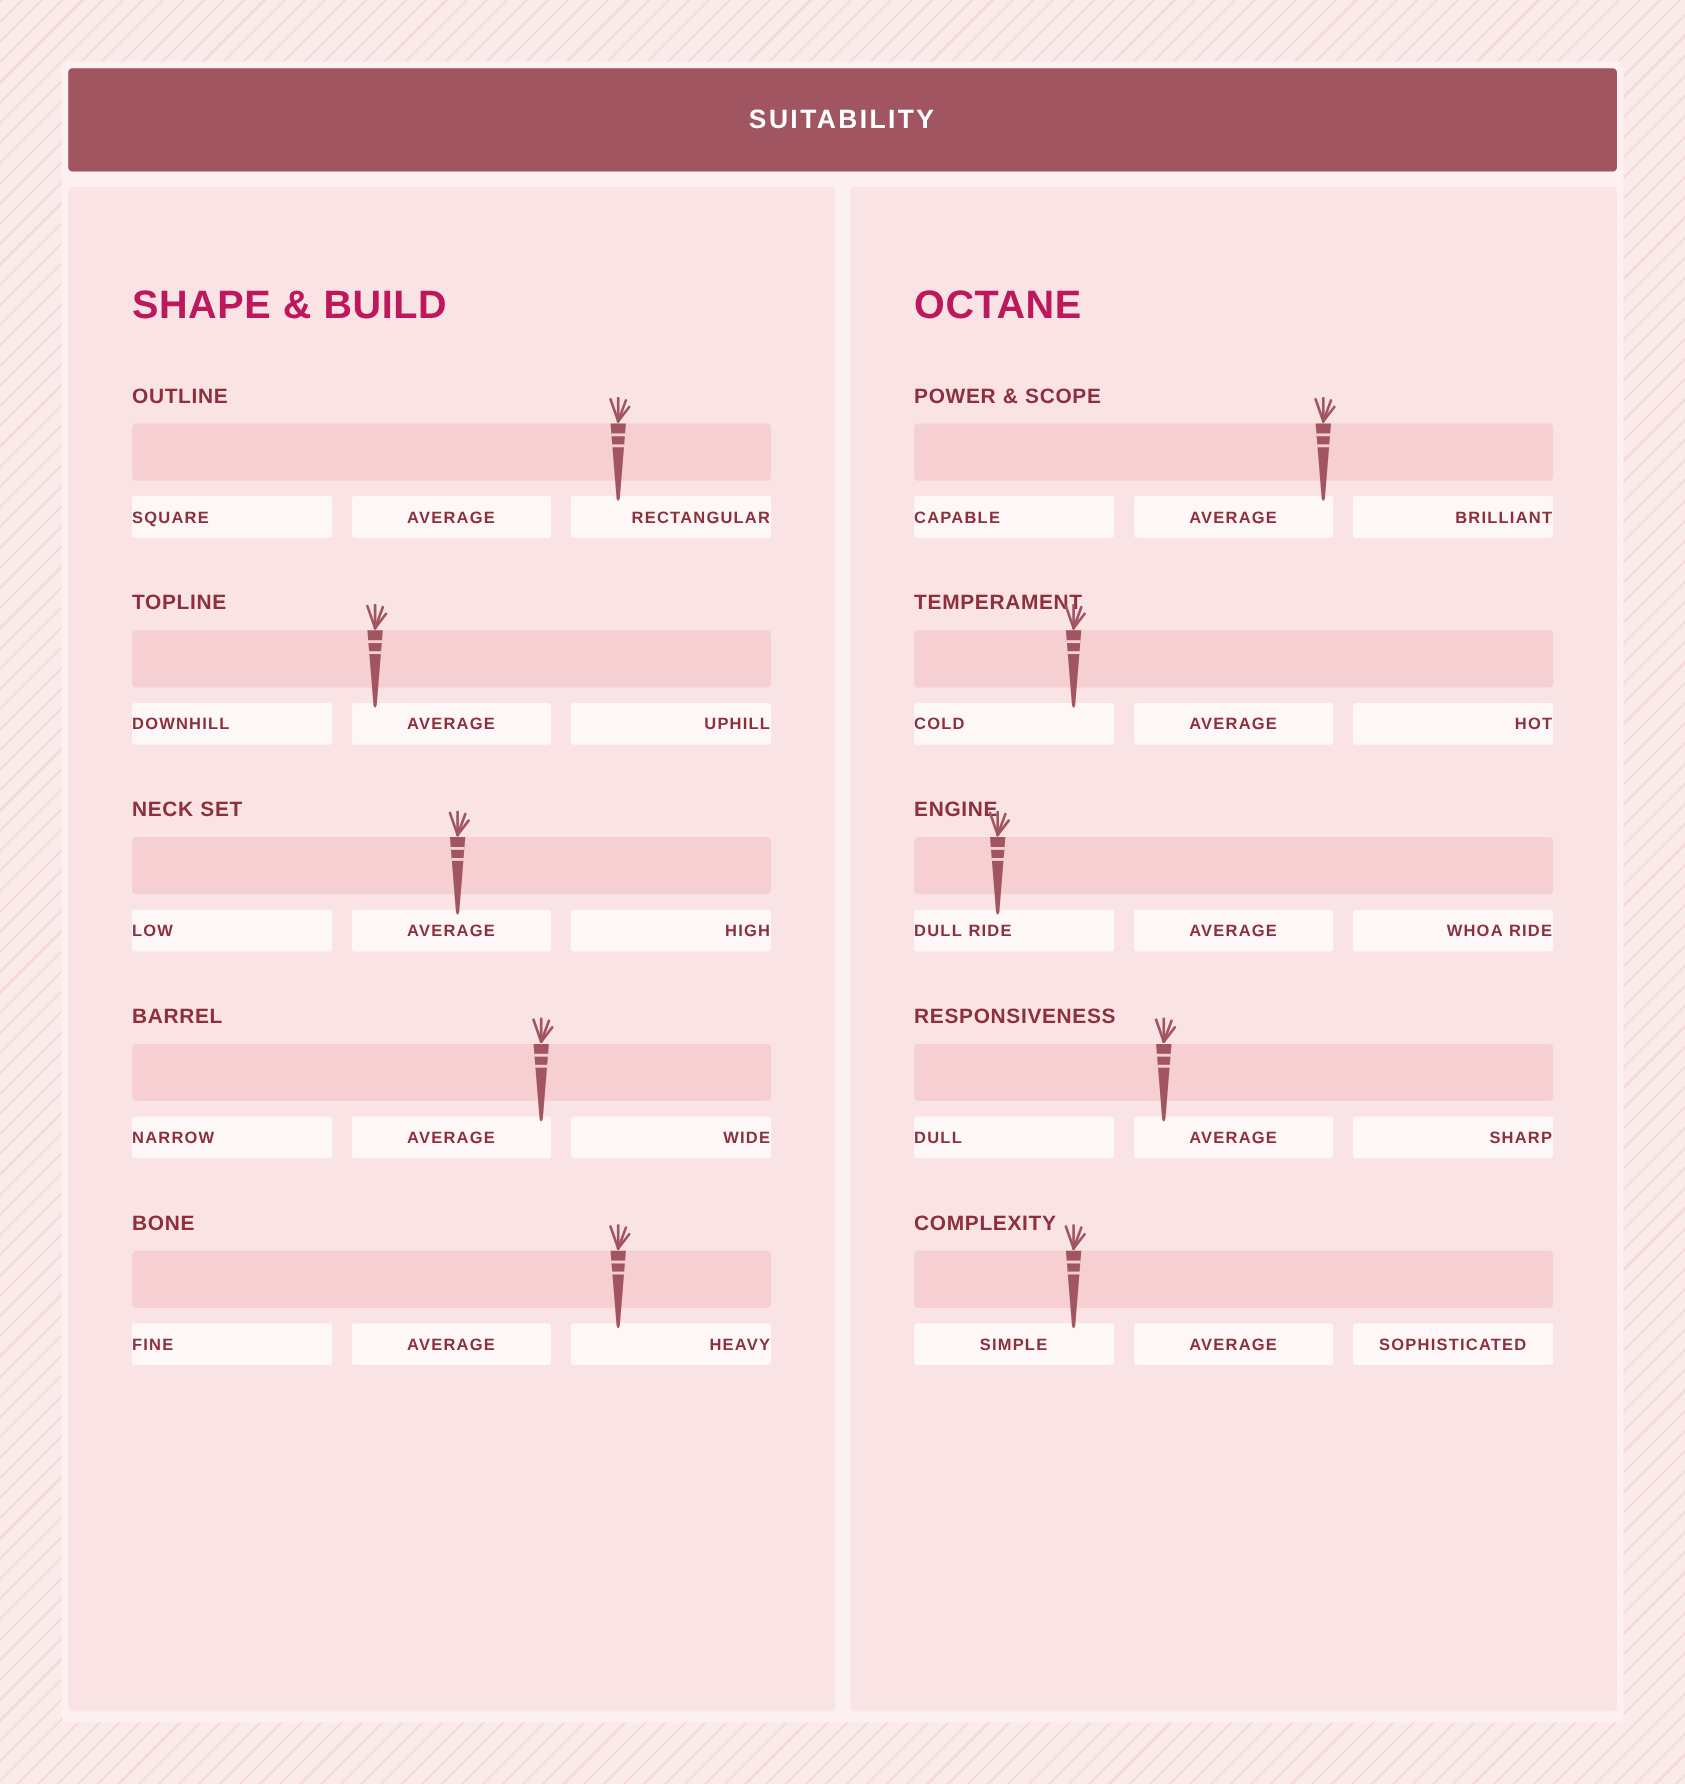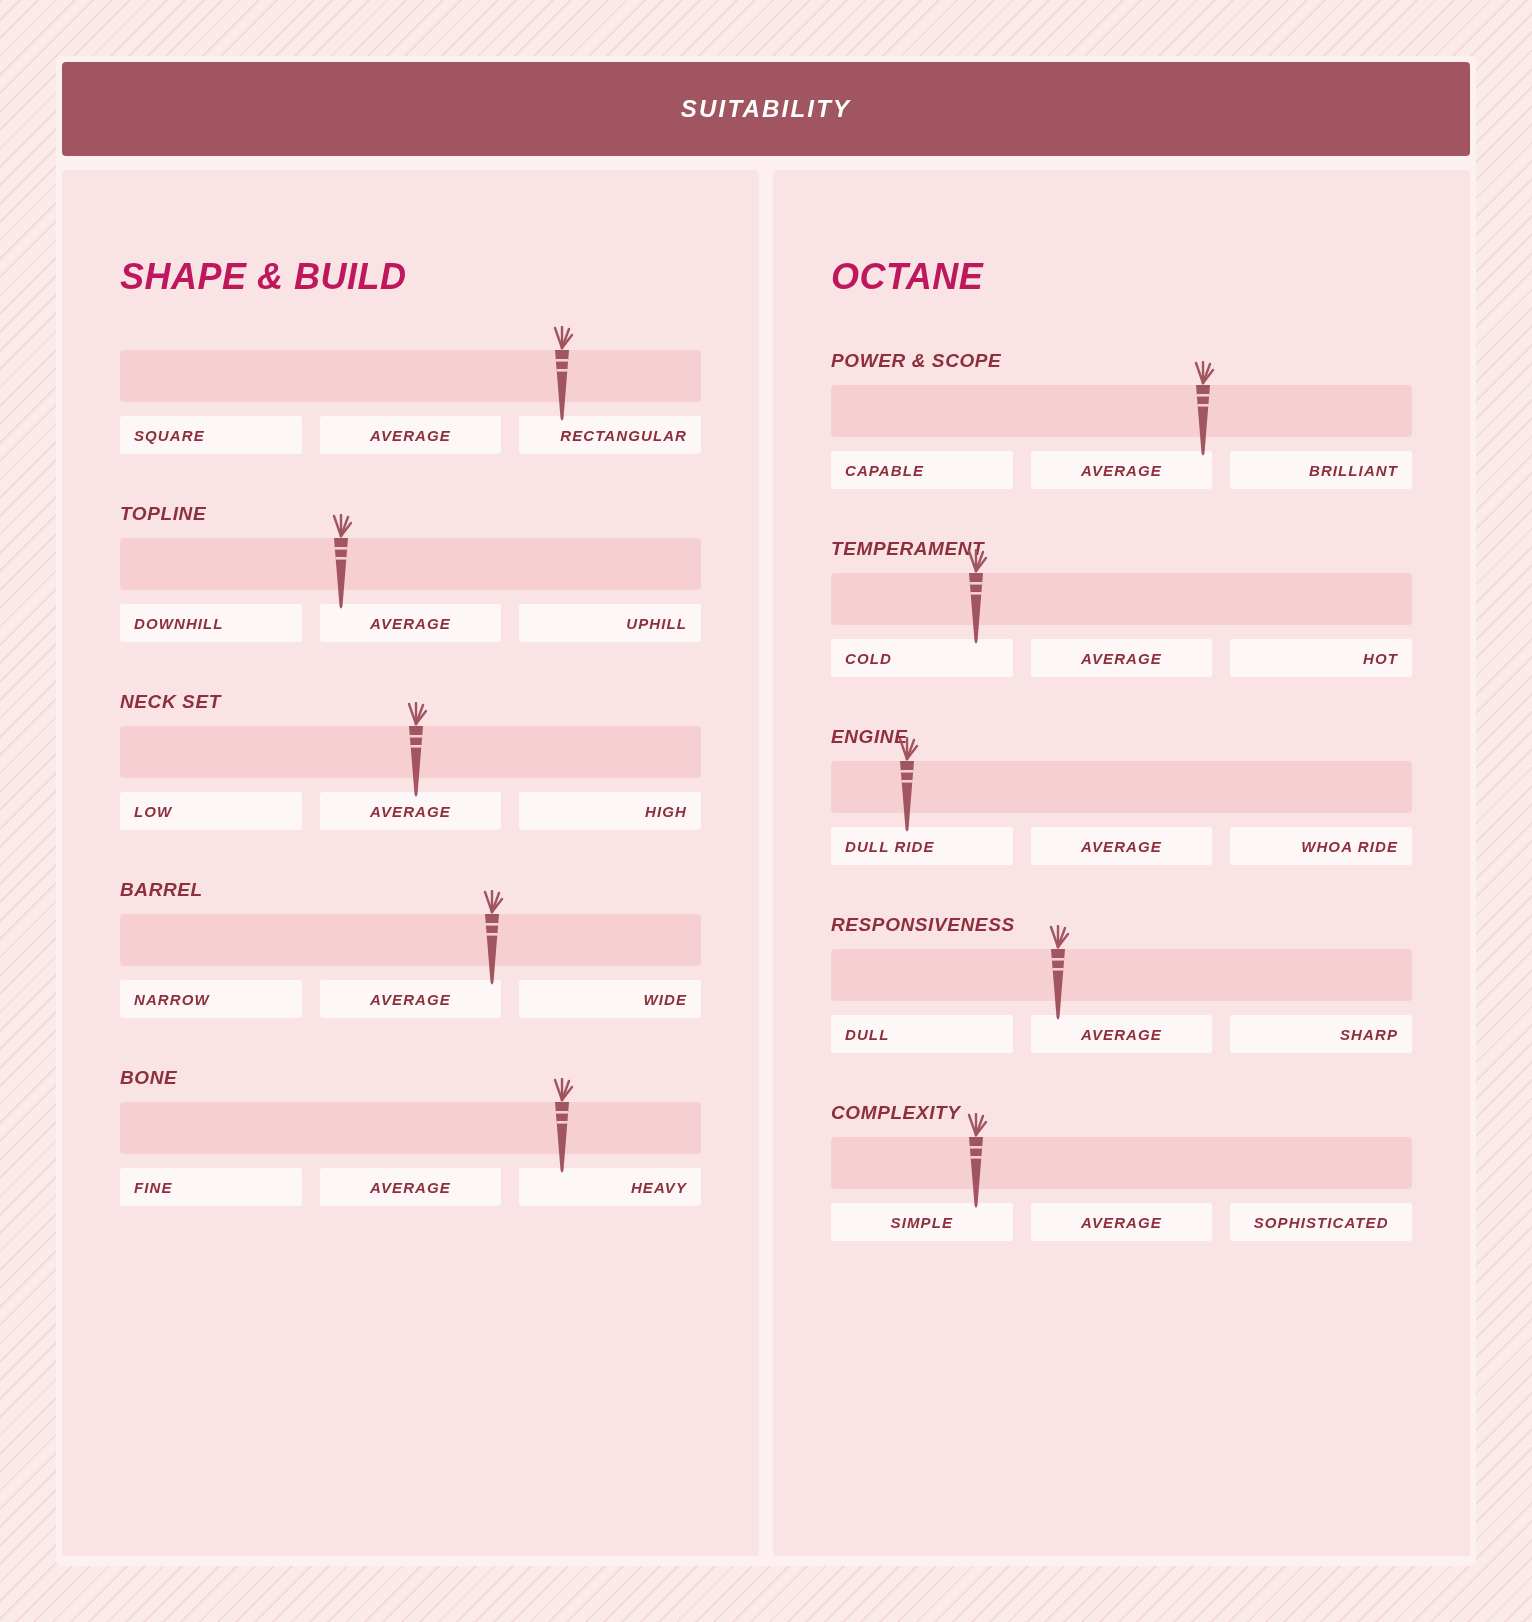--- a/index.html
+++ b/index.html
@@ -31,21 +31,20 @@
     height: 100%;
   }
   .card {
     background: #fdf0f0;
     border-radius: 6px;
     padding: 6px 6px 10px 6px;
     box-sizing: border-box;
     height: 100%;
     display: flex;
     flex-direction: column;
-    font-style: italic;
   }
   .title-bar {
     background: #a05561;
     border-radius: 4px;
     height: 94px;
     display: flex;
     align-items: center;
     justify-content: center;
     margin: 0 0 14px 0;
   }
@@ -114,21 +113,21 @@
     background: #fdf7f7;
     border-radius: 3px;
     height: 38px;
     flex: 1;
     display: flex;
     align-items: center;
     color: #8e2f3d;
     font-size: 15px;
     font-weight: bold;
     letter-spacing: 1.1px;
-    padding: 0 14px;
+    padding: 0 0;
     box-sizing: border-box;
   }
   .scale-box.left { justify-content: flex-start; }
   .scale-box.mid { justify-content: center; }
   .scale-box.right { justify-content: flex-end; }
   .scale-box.center-all { justify-content: center; }
 </style>
 </head>
 <body>
 
@@ -140,20 +139,21 @@
     <div class="title-bar">
       <div class="title">SUITABILITY</div>
     </div>
 
     <div class="columns">
 
       <div class="col">
         <div class="col-title">SHAPE &amp; BUILD</div>
 
         <div class="metric">
+          <div class="metric-label">OUTLINE</div>
           <div class="track-wrap">
             <div class="track"></div>
             <div class="marker" style="left: 76%;">
               <svg viewBox="0 0 40 98" xmlns="http://www.w3.org/2000/svg">
                 <g stroke="#a05561" stroke-width="2.4" stroke-linecap="round" fill="none">
                   <path d="M20 22 L13 2"></path>
                     <path d="M20 22 L20 1"></path>
                     <path d="M20 22 L27 3"></path>
                     <path d="M20 22 L30 9"></path>
                 </g>

